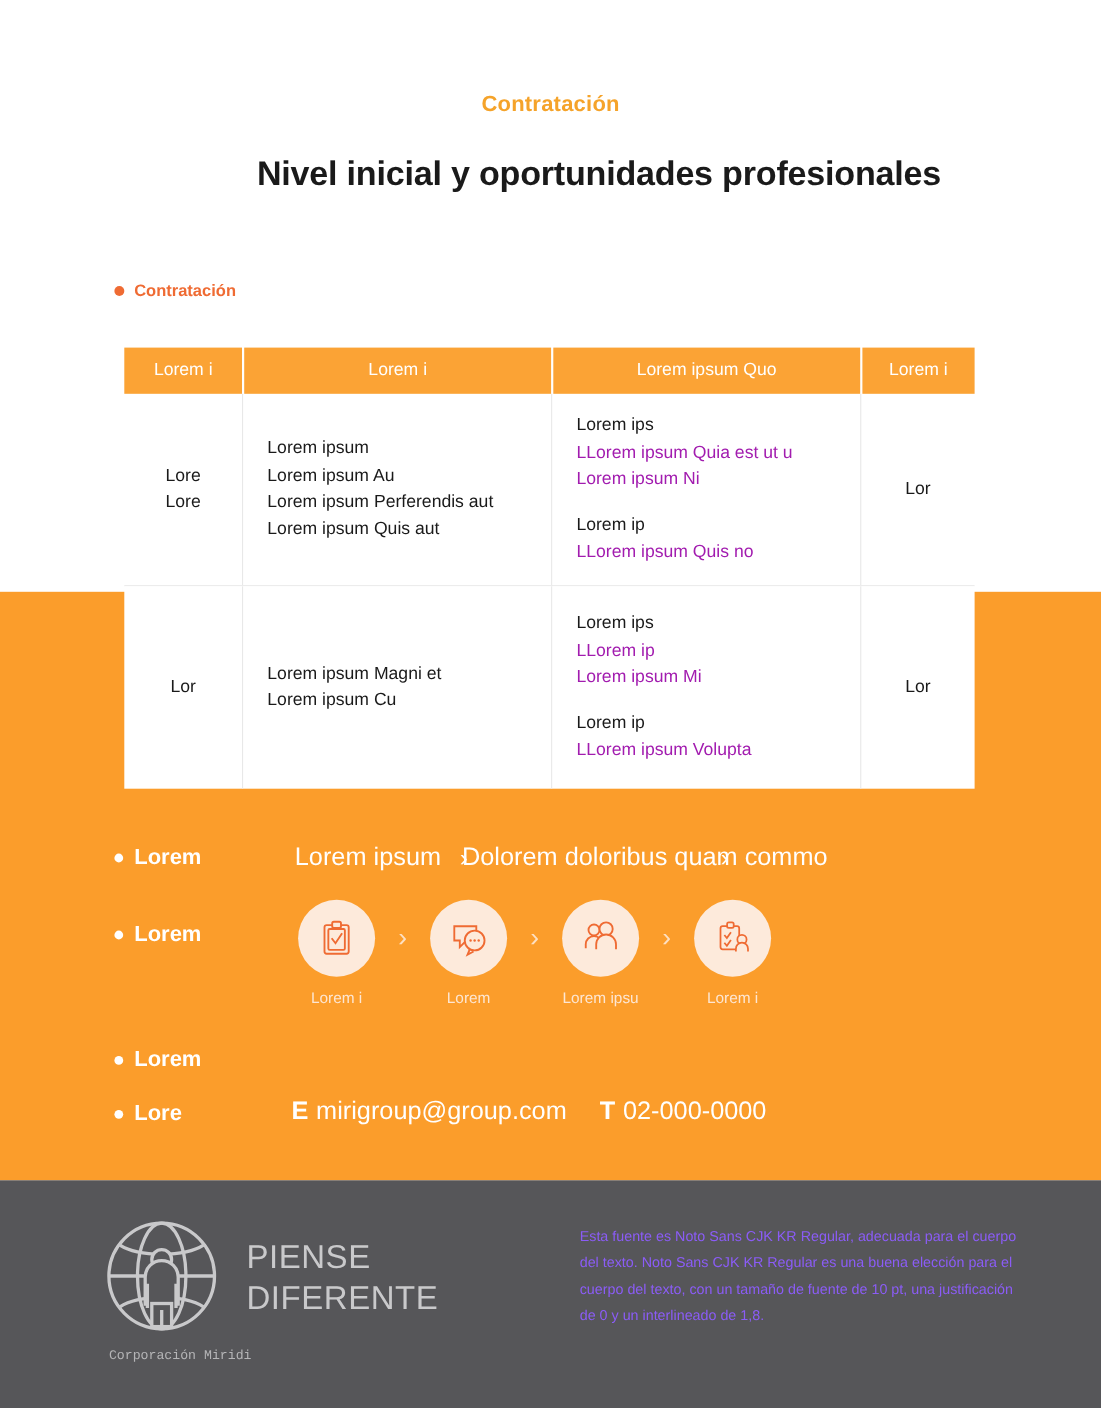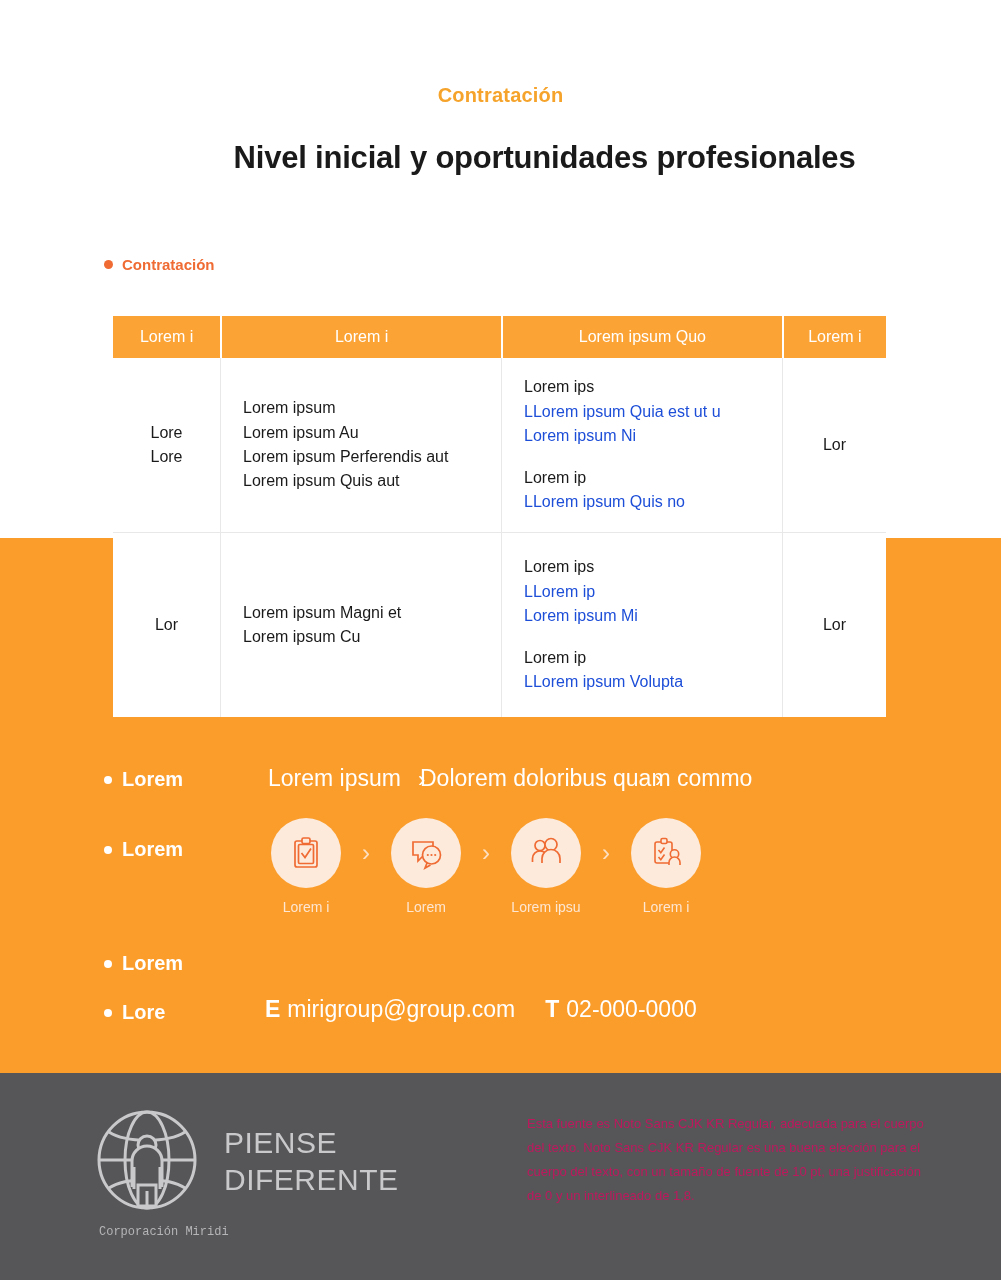--- a/index.html
+++ b/index.html
@@ -122,21 +122,21 @@
   
   .c1 { width: 108px; }
   .c2 { width: 281px; }
   .c3 { width: 281px; }
   .c4 { width: 103px; }
 
   .td.center { align-items: center; text-align: center; }
   .td.left   { align-items: flex-start; padding-left: 22px; padding-right: 10px; }
 
   .cell-line { line-height: 1.52; }
-  .cell-sub  { line-height: 1.52; color: #1d4ed8; }
+  .cell-sub  { line-height: 1.52; color: #a21caf; }
   .cell-gap  { height: 18px; }
 
   .row1 { height: 175px; }
   .row2 { height: 184px; }
   .ob-bullet {
     position: absolute;
     left: 104px;
     display: flex;
     align-items: center;
     gap: 10px;
@@ -283,21 +283,21 @@
     color: #b5b5b7;
     font-size: 12px;
     white-space: nowrap;
     font-family: Liberation Mono, monospace;
   }
   .footer-note {
     position: absolute;
     left: 527px;
     top: 1112px;
     width: 400px;
-    color: #be185d;
+    color: #8b5cf6;
     font-size: 13px;
     line-height: 1.85;
   }
 </style>
 </head>
 <body>
 
 <div class="page">
 
   <div class="orange-band"></div>

